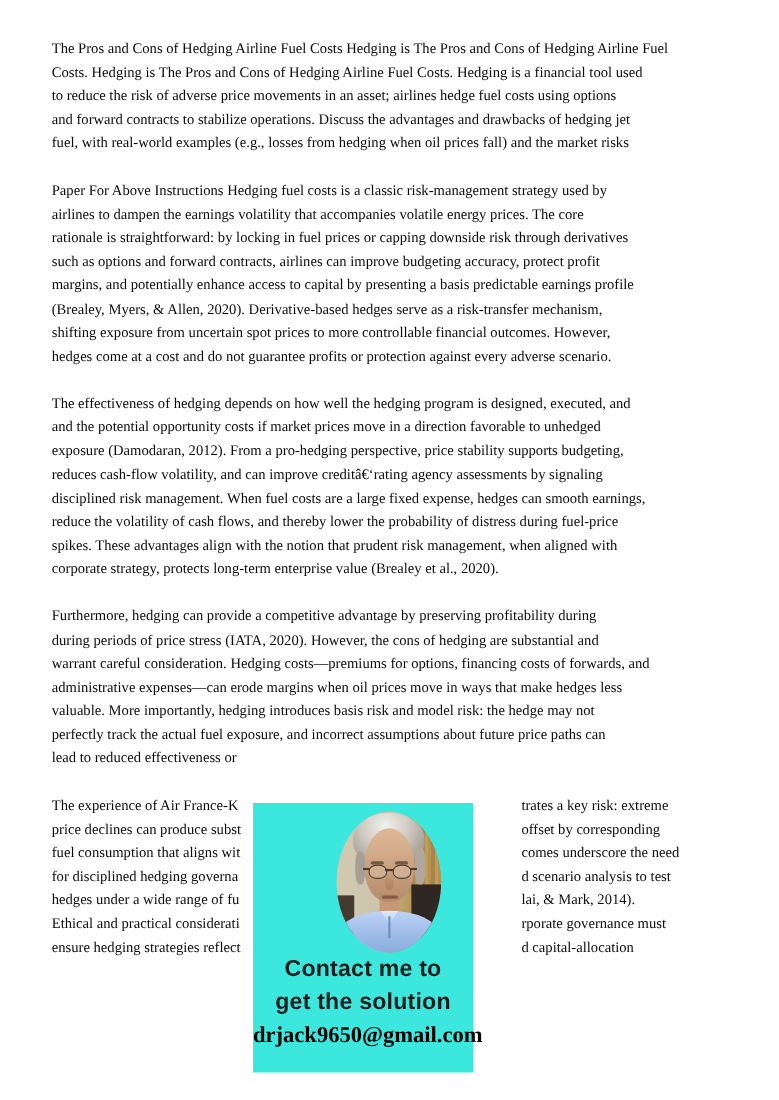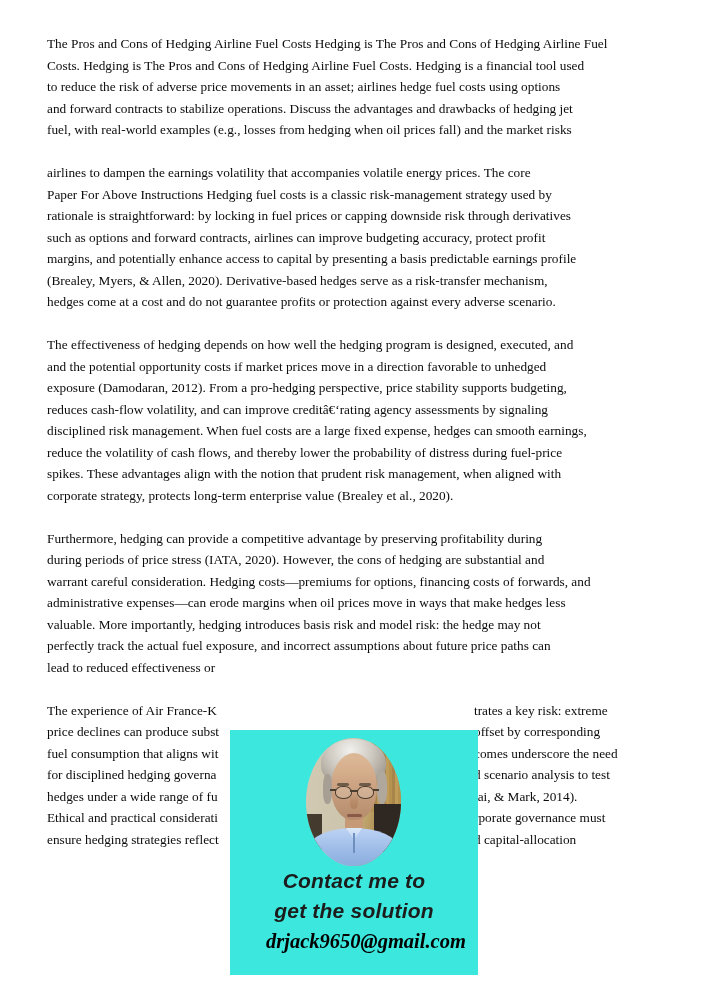--- a/index.html
+++ b/index.html
@@ -14,35 +14,35 @@
     position:absolute;left:47px;top:33px;width:625px;
     font-size:13.3px;line-height:21.5px;color:#0b0b0b;
   }
   .para{margin:0 0 21.5px 0;}
   .tline{white-space:nowrap;height:21.5px;}
   .tline.split{position:relative;}
   .rfrag{position:absolute;left:427px;top:0;white-space:nowrap;}
 
   
   .overlay{
-    position:absolute;left:230px;top:730px;width:248px;height:245px;
-    background:#3ce8de;z-index:10;font-style:italic;
+    position:absolute;left:230px;top:730px;width:200px;height:245px;
+    background:#3ce8de;z-index:10;
   }
   .headline{
     position:absolute;top:136px;left:0;width:100%;
     text-align:center;
     font-family:"Liberation Sans", sans-serif;
     font-weight:700;font-size:21px;line-height:29.5px;
     color:#1c1c1c;letter-spacing:.2px;
   }
   .email{
     position:absolute;top:200px;left:0;width:100%;
     text-align:center;
     font-family:"Liberation Serif", serif;
-    font-weight:700;font-size:20.5px;color:#000000;margin-left:12px;
+    font-weight:700;font-size:20.5px;color:#000000;
   }
 
   
   .portrait{
     position:absolute;left:76px;top:8px;width:95px;height:128px;
     border-radius:50%;overflow:hidden;
     background:linear-gradient(100deg,#d3cab4 0%,#ccc3ab 56%,#c0a873 60%,#b6975c 70%,#ab8a50 100%);
   }
   .portrait div{position:absolute;}
   .p-frame{right:0;top:0;width:30px;height:74px;
@@ -80,26 +80,27 @@
 
 <div class="doc" id="doc">
     <div class="para">
       <div class="tline">The Pros and Cons of Hedging Airline Fuel Costs Hedging is The Pros and Cons of Hedging Airline Fuel</div>
       <div class="tline">Costs. Hedging is The Pros and Cons of Hedging Airline Fuel Costs. Hedging is a financial tool used</div>
       <div class="tline">to reduce the risk of adverse price movements in an asset; airlines hedge fuel costs using options</div>
       <div class="tline">and forward contracts to stabilize operations. Discuss the advantages and drawbacks of hedging jet</div>
       <div class="tline">fuel, with real-world examples (e.g., losses from hedging when oil prices fall) and the market risks</div>
     </div>
     <div class="para">
+      <div class="tline">Paper For Above Instructions Hedging fuel costs is a classic risk-management strategy used by</div>
       <div class="tline">airlines to dampen the earnings volatility that accompanies volatile energy prices. The core</div>
-      <div class="tline">Paper For Above Instructions Hedging fuel costs is a classic risk-management strategy used by</div>
       <div class="tline">rationale is straightforward: by locking in fuel prices or capping downside risk through derivatives</div>
       <div class="tline">such as options and forward contracts, airlines can improve budgeting accuracy, protect profit</div>
       <div class="tline">margins, and potentially enhance access to capital by presenting a basis predictable earnings profile</div>
       <div class="tline">(Brealey, Myers, &amp; Allen, 2020). Derivative-based hedges serve as a risk-transfer mechanism,</div>
+      <div class="tline">shifting exposure from uncertain spot prices to more controllable financial outcomes. However,</div>
       <div class="tline">hedges come at a cost and do not guarantee profits or protection against every adverse scenario.</div>
     </div>
     <div class="para">
       <div class="tline">The effectiveness of hedging depends on how well the hedging program is designed, executed, and</div>
       <div class="tline">and the potential opportunity costs if market prices move in a direction favorable to unhedged</div>
       <div class="tline">exposure (Damodaran, 2012). From a pro-hedging perspective, price stability supports budgeting,</div>
       <div class="tline">reduces cash-flow volatility, and can improve creditâ€‘rating agency assessments by signaling</div>
       <div class="tline">disciplined risk management. When fuel costs are a large fixed expense, hedges can smooth earnings,</div>
       <div class="tline">reduce the volatility of cash flows, and thereby lower the probability of distress during fuel-price</div>
       <div class="tline">spikes. These advantages align with the notion that prudent risk management, when aligned with</div>

